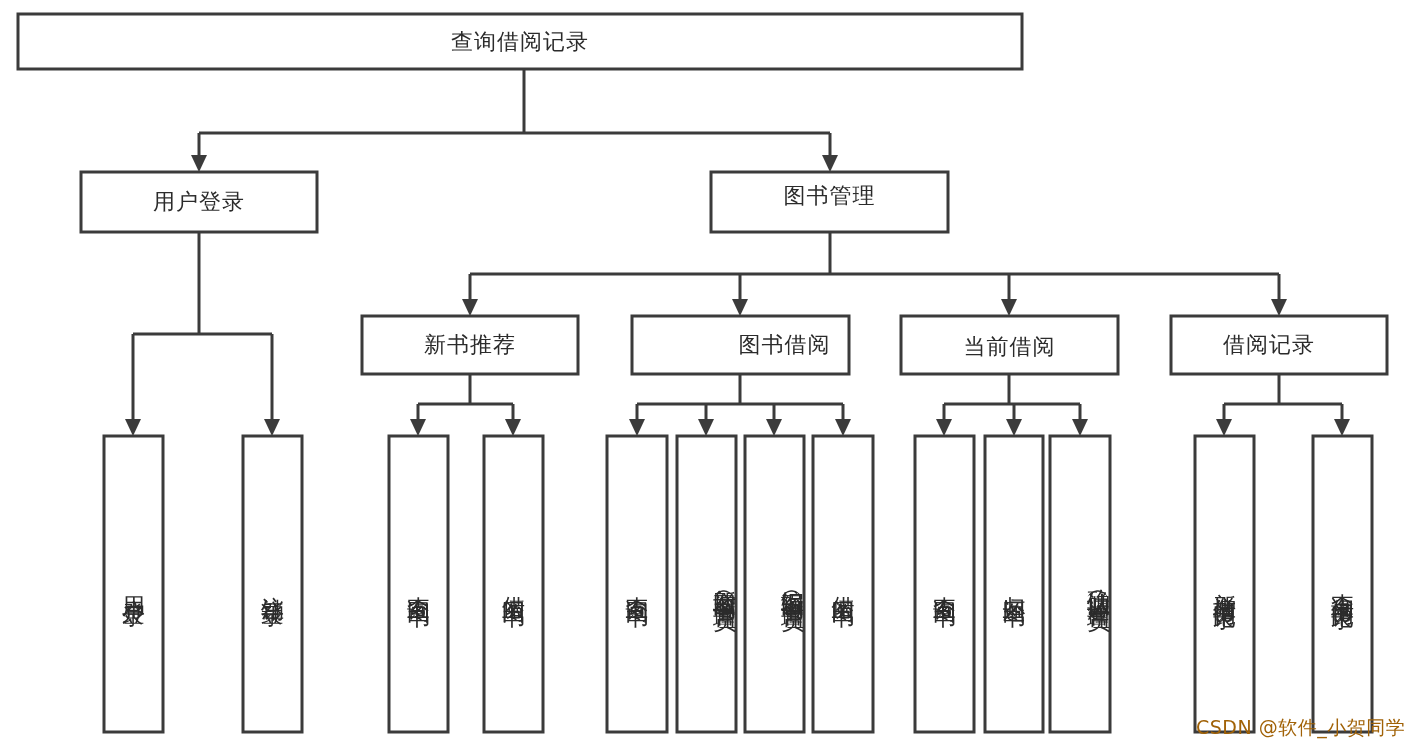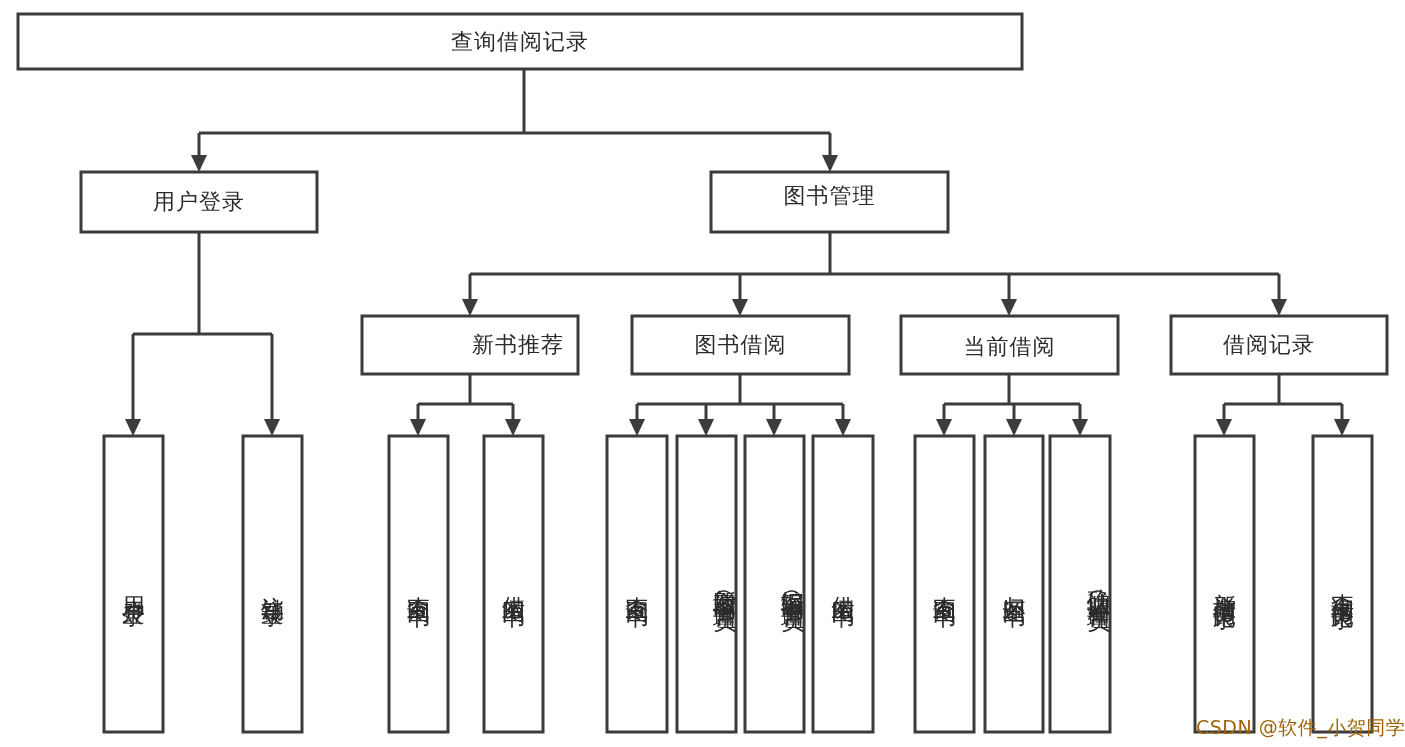--- a/index.html
+++ b/index.html
@@ -155,22 +155,22 @@
         <rect x="985" y="436" width="58" height="296" class="node-rect"></rect>
         <rect x="1050" y="436" width="60" height="296" class="node-rect"></rect>
         <rect x="1195" y="436" width="59" height="296" class="node-rect"></rect>
         <rect x="1313" y="436" width="59" height="296" class="node-rect"></rect>
       </g>
   </svg>
   <div id="label-layer">
       <div class="node-label-h" style="left: 18px; top: 14px; width: 1004px; height: 55px;">查询借阅记录</div>
       <div class="node-label-h" style="left: 81px; top: 172px; width: 236px; height: 60px;">用户登录</div>
       <div class="node-label-h" style="left: 711px; top: 172px; width: 237px; height: 48px;">图书管理</div>
-      <div class="node-label-h" style="left: 362px; top: 316px; width: 216px; height: 58px; padding-left: 48px;">新书推荐</div>
-      <div class="node-label-h" style="left: 632px; top: 316px; width: 217px; height: 58px;">图书借阅</div>
+      <div class="node-label-h" style="left: 362px; top: 316px; width: 216px; height: 58px;">新书推荐</div>
+      <div class="node-label-h" style="left: 632px; top: 316px; width: 217px; height: 58px; padding-left: 44px;">图书借阅</div>
       <div class="node-label-h" style="left: 901px; top: 316px; width: 217px; height: 62px;">当前借阅</div>
       <div class="node-label-h" style="left: 1171px; top: 316px; width: 196px; height: 58px;">借阅记录</div>
       <div class="node-label-v center-align" style="left: 104px; top: 446px; width: 59px; height: 276px;">用户登录</div>
       <div class="node-label-v center-align" style="left: 243px; top: 446px; width: 59px; height: 276px;">注销登录</div>
       <div class="node-label-v center-align" style="left: 389px; top: 446px; width: 59px; height: 276px;">查询图书</div>
       <div class="node-label-v center-align" style="left: 484px; top: 446px; width: 59px; height: 276px;">借阅图书</div>
       <div class="node-label-v center-align" style="left: 607px; top: 446px; width: 60px; height: 276px;">查询图书</div>
       <div class="node-label-v" style="left: 677px; top: 446px; width: 59px; height: 276px;">新增图书（管理员）</div>
       <div class="node-label-v" style="left: 745px; top: 446px; width: 59px; height: 276px;">编辑图书（管理员）</div>
       <div class="node-label-v center-align" style="left: 813px; top: 446px; width: 60px; height: 276px;">借阅图书</div>

